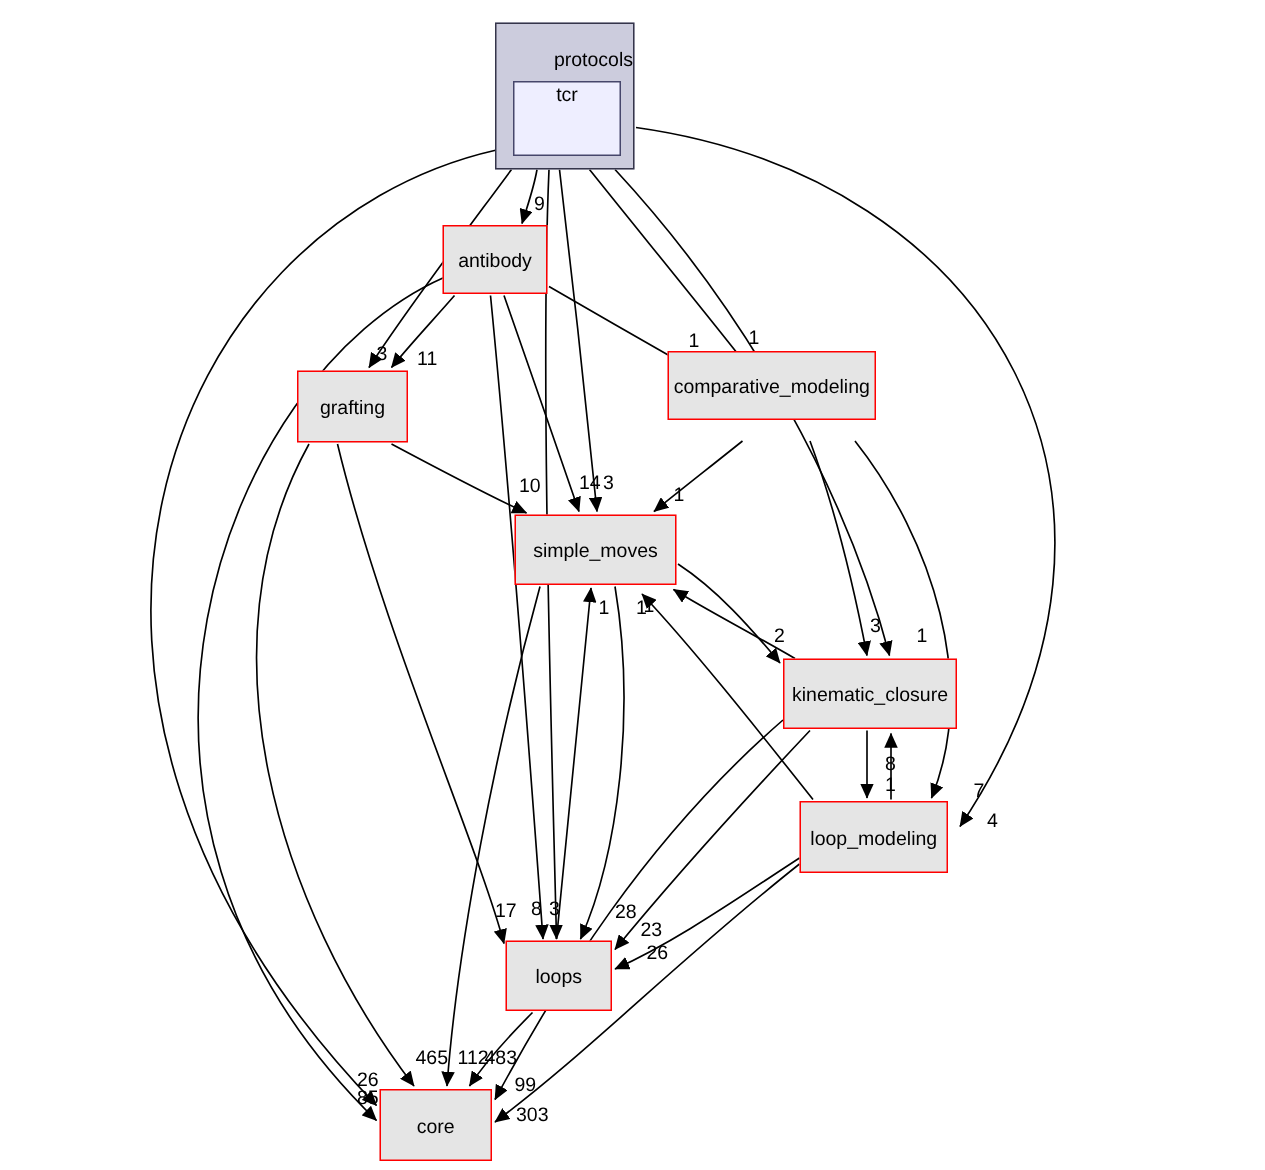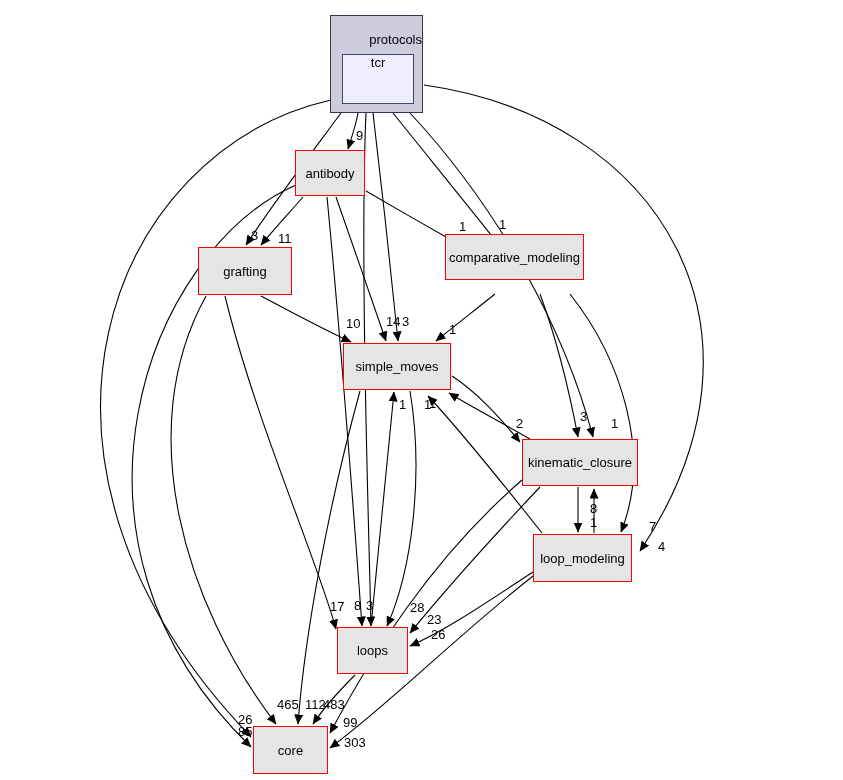--- a/index.html
+++ b/index.html
@@ -130,21 +130,21 @@
     <div id="cluster-label">protocols</div>
     <div id="inner-node" style="left: 11px; top: 38px; width: 72px; height: 50px;">
       <span>tcr</span>
     </div>
   </div>
 
   <div id="nodes">
       <div class="node" style="left: 295px; top: 150px; width: 70px; height: 46px;">
         <span>antibody</span>
       </div>
-      <div class="node" style="left: 198px; top: 247px; width: 94px; height: 48px;">
+      <div class="node" style="left: 198px; top: 247px; width: 74px; height: 48px;">
         <span>grafting</span>
       </div>
       <div class="node" style="left: 445px; top: 234px; width: 139px; height: 46px;">
         <span>comparative_modeling</span>
       </div>
       <div class="node" style="left: 343px; top: 343px; width: 108px; height: 47px;">
         <span>simple_moves</span>
       </div>
       <div class="node" style="left: 522px; top: 439px; width: 116px; height: 47px;">
         <span>kinematic_closure</span>

